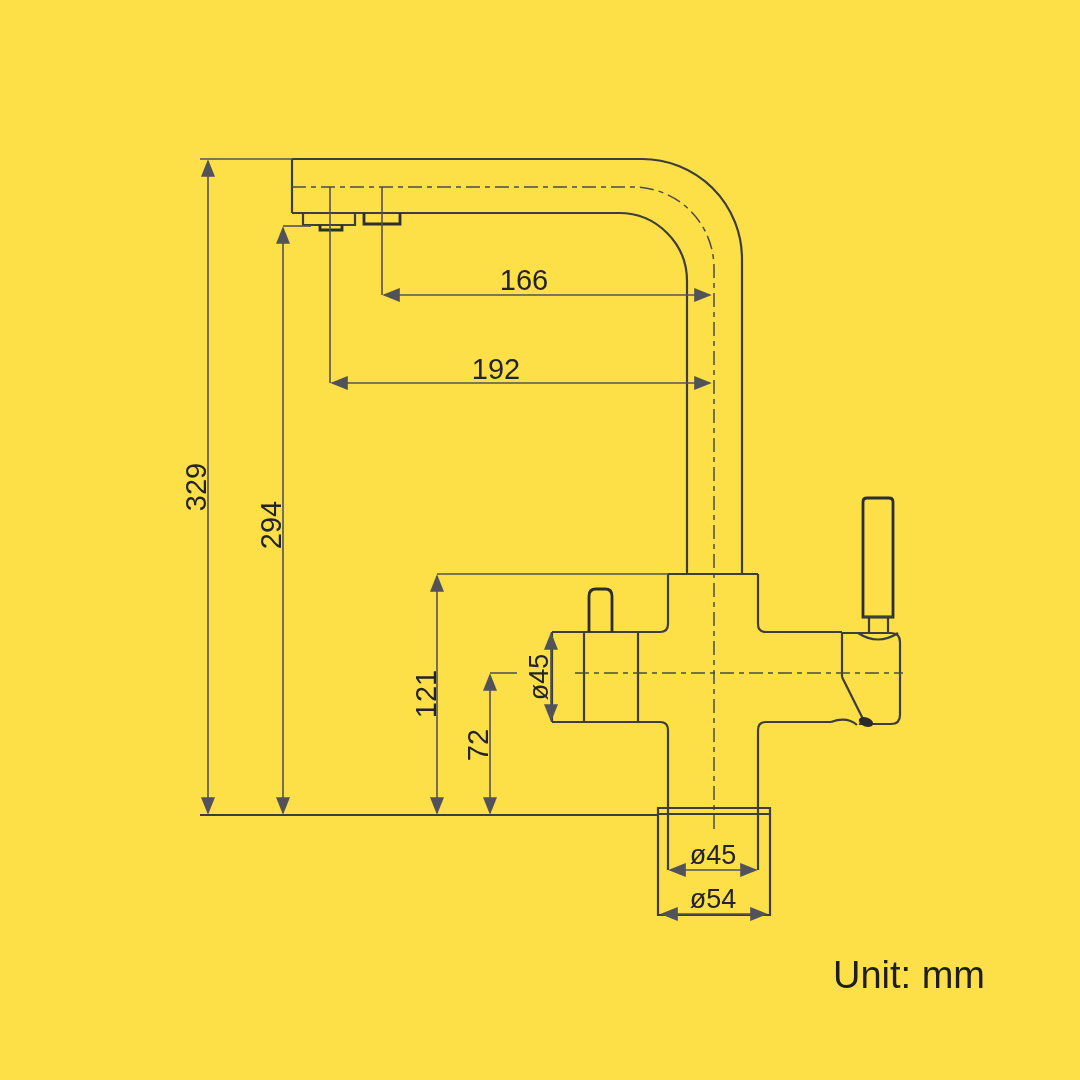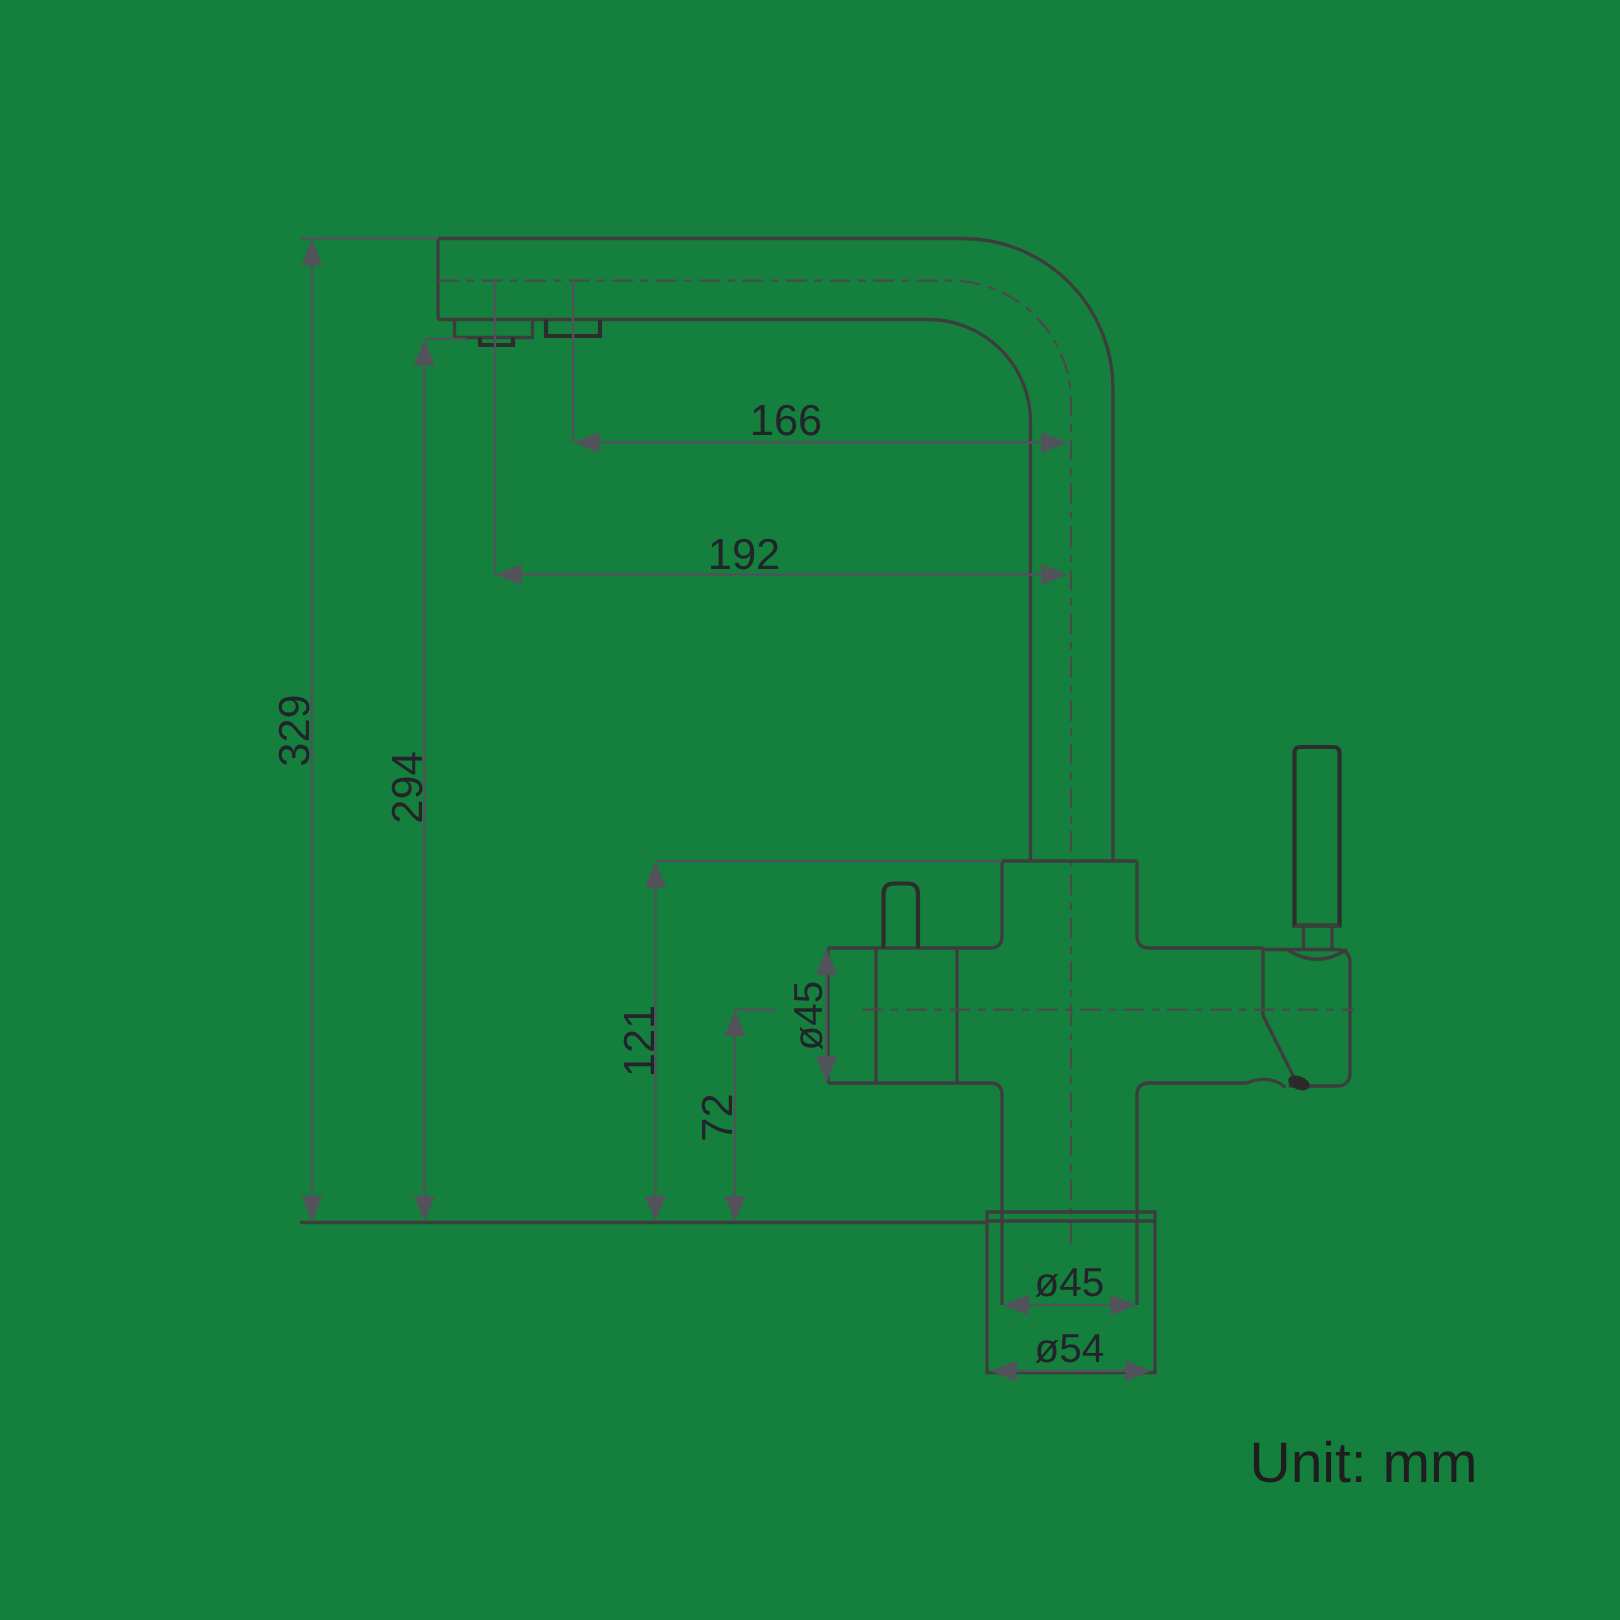--- a/index.html
+++ b/index.html
@@ -1,16 +1,16 @@
 <!DOCTYPE html>
 <html><head>
 <meta charset="utf-8">
 <style>
   html,body{margin:0;padding:0;background:#ffffff;}
-  .stage{position:relative;width:1080px;height:1080px;background:#15803d;overflow:hidden;
+  .stage{position:relative;width:1080px;height:1080px;background:#fde047;overflow:hidden;
          font-family:"Liberation Sans", sans-serif;}
   svg{position:absolute;left:0;top:0;}
   .outline{fill:none;stroke:#3d3d3d;stroke-width:2.2;}
   .outline-thick{fill:none;stroke:#2d2d2d;stroke-width:2.8;}
   .dim{fill:none;stroke:#52525a;stroke-width:1.6;}
   .cline{fill:none;stroke:#4a4a4a;stroke-width:1.5;stroke-dasharray:14 5 5 5;}
   .dimtext{fill:#23232b;font-size:29px;font-family:"Liberation Sans",sans-serif;}
   .diatext{fill:#23232b;font-size:27px;font-family:"Liberation Sans",sans-serif;}
   .unittext{fill:#1e1e1e;font-size:38px;font-family:"Liberation Sans",sans-serif;}
 </style>

